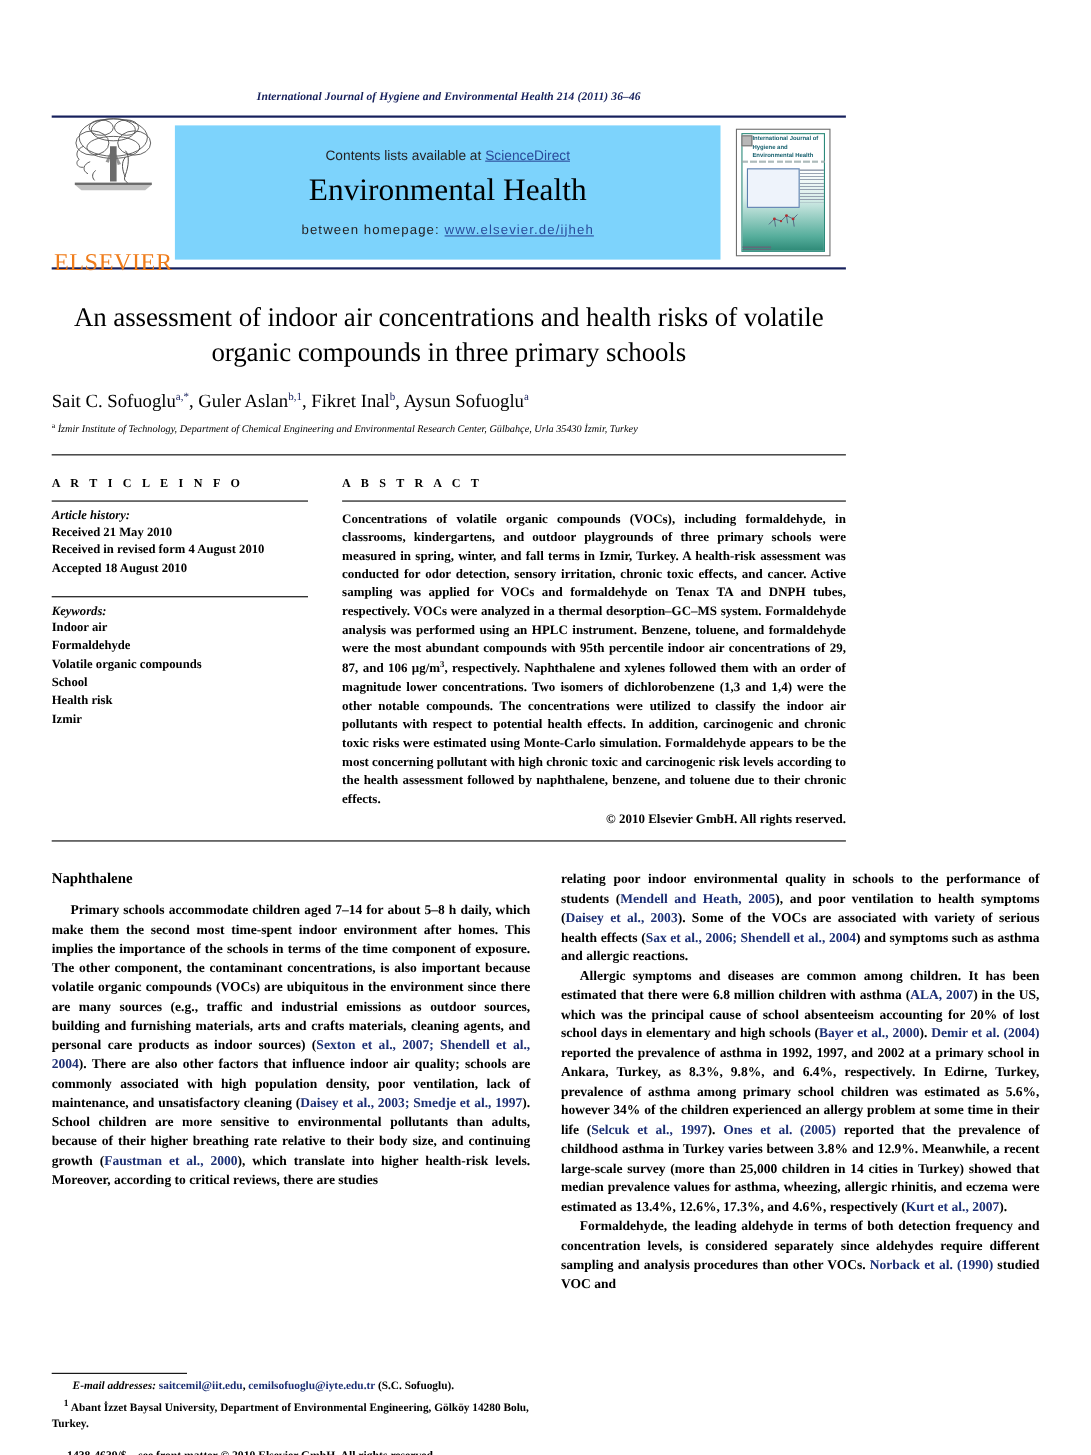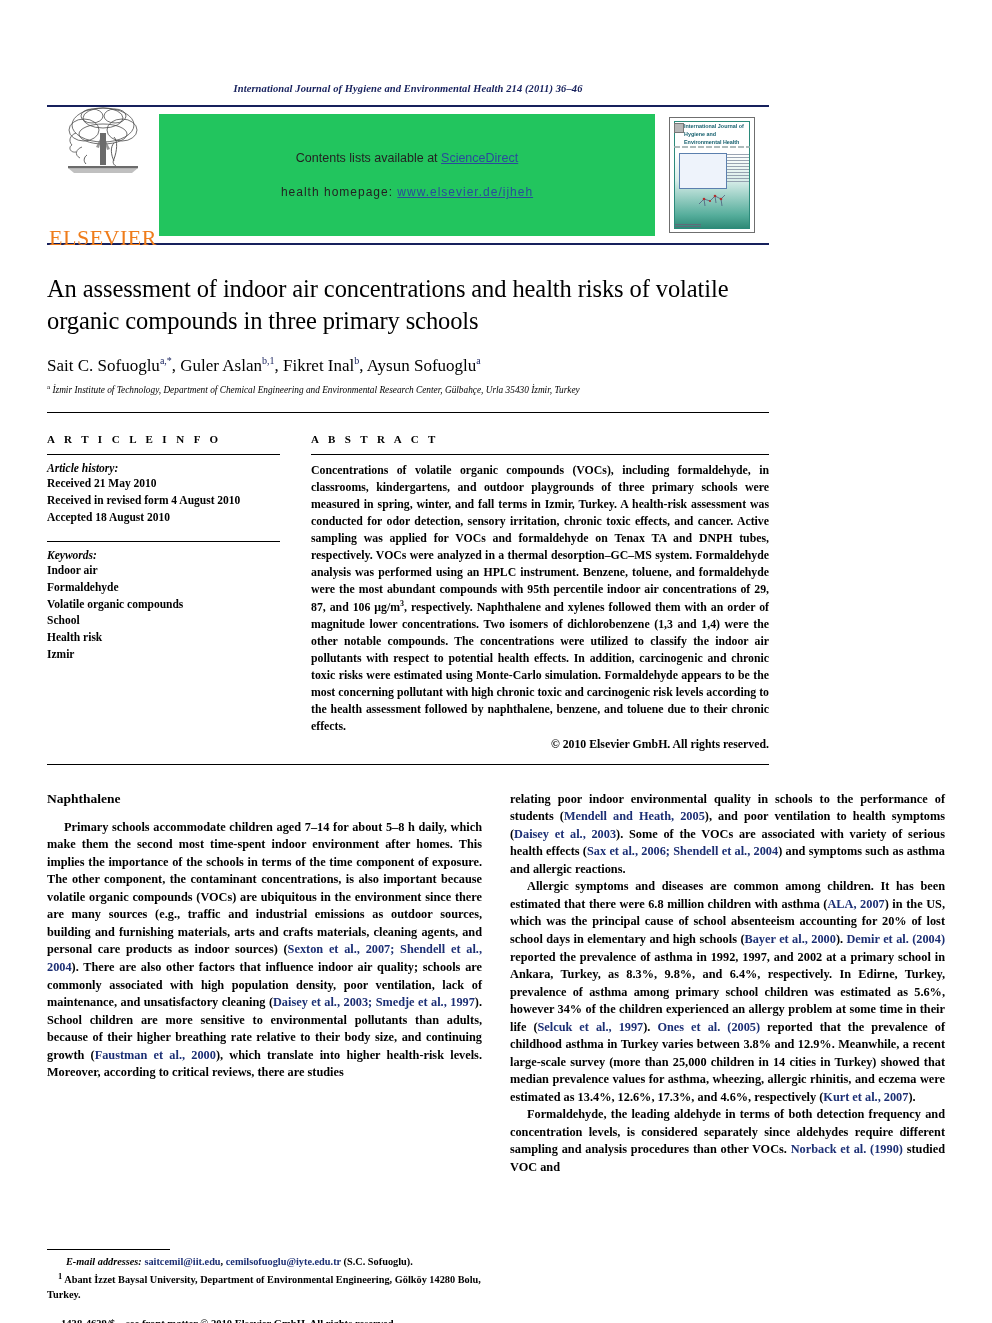--- a/index.html
+++ b/index.html
@@ -61,21 +61,21 @@
     font-family: "Liberation Serif", serif;
     font-size: 22px;
     letter-spacing: 0.5px;
     color: #ef7c1a;
     font-weight: normal;
     margin-top: 1px;
   }
 
   .masthead-center {
     flex: 1 1 auto;
-    background: #22c55e;
+    background: #7dd3fc;
     margin: 7px 0 7px 0;
     display: flex;
     flex-direction: column;
     align-items: center;
     justify-content: center;
     padding: 4px 0;
   }
   .contents-line {
     font-family: "Liberation Sans", sans-serif;
     font-size: 12.5px;
@@ -193,20 +193,21 @@
   
   .title-block { margin-top: 28px; }
   h1.article-title {
     font-family: "Liberation Serif", serif;
     font-size: 24.5px;
     font-weight: normal;
     line-height: 1.30;
     margin: 0;
     letter-spacing: -0.1px;
     color: #000;
+    text-align: center;
   }
   .authors {
     font-family: "Liberation Serif", serif;
     font-size: 17px;
     margin-top: 18px;
     color: #000;
   }
   .authors sup { font-size: 10px; vertical-align: super; color:#16205c;}
   .affil {
     font-family: "Liberation Serif", serif;
@@ -380,23 +381,24 @@
         </svg>
       </span>
       <span class="elsevier-word">ELSEVIER</span>
     </div>
 
     <div class="masthead-center">
       <div class="contents-line">
         <span>Contents lists available at </span><a class="sd" href="#">ScienceDirect</a>
       </div>
       <div class="journal-name">
+        <div>Environmental Health</div>
       </div>
       <div class="homepage-line">
-        <span>health homepage:</span>
+        <span>between homepage:</span>
         <a class="url" href="#">www.elsevier.de/ijheh</a>
       </div>
     </div>
 
     <div class="masthead-right">
       <div class="cover">
         <div class="cover-inner"></div>
         <div class="cover-logo"></div>
         <div class="cover-title">International Journal of Hygiene and Environmental Health</div>
         <div class="cover-subline"></div>

